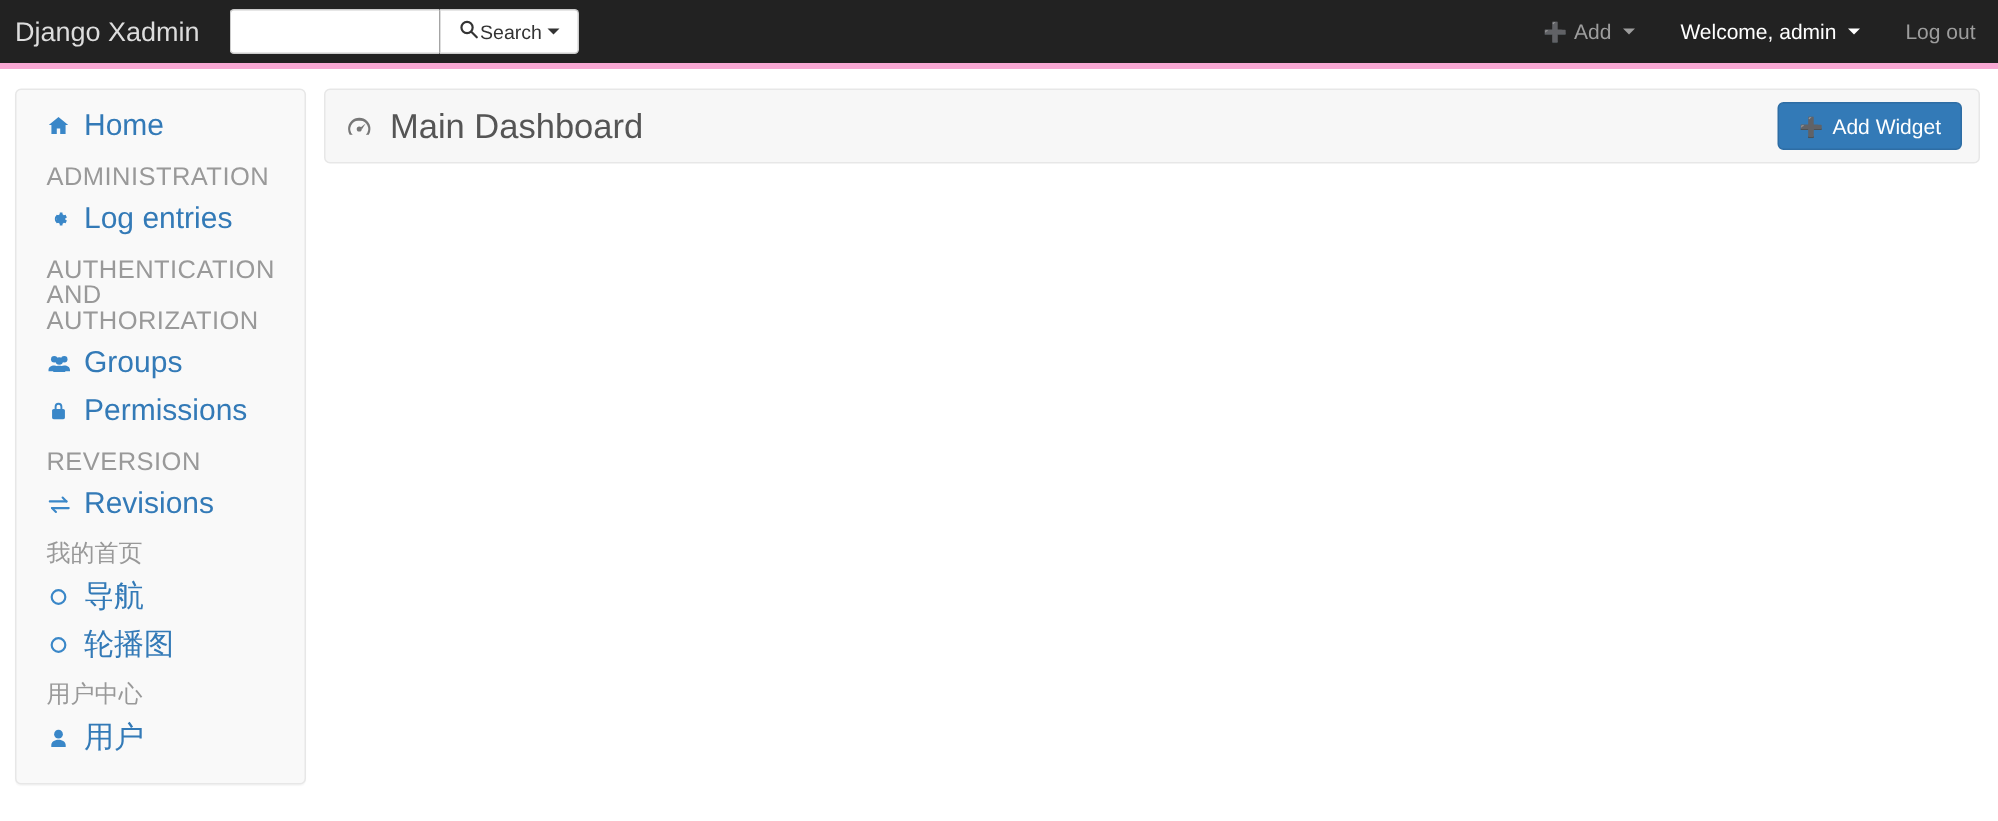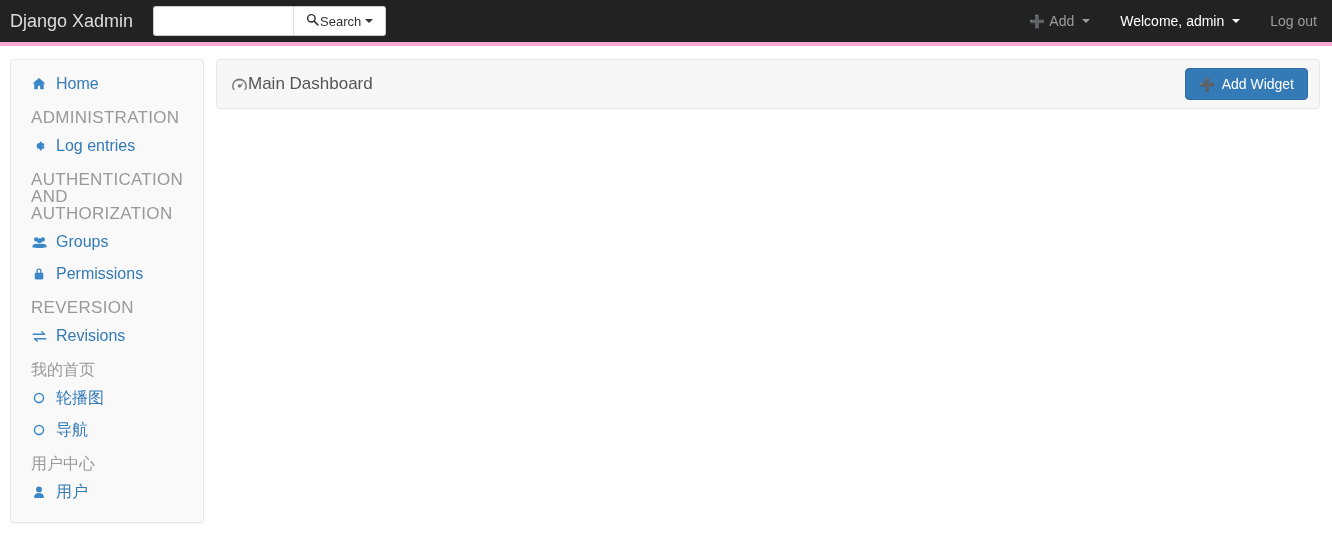--- a/index.html
+++ b/index.html
@@ -122,21 +122,21 @@
     padding: 8px 0 14px 0;
     box-shadow: 0 1px 1px rgba(0,0,0,.04);
   }
   .nav-item {
     display: flex;
     align-items: center;
     gap: 9px;
     padding: 7px 15px 7px 20px;
     color: #337ab7;
     text-decoration: none;
-    font-size: 16px;
+    font-size: 20px;
     line-height: 18px;
     cursor: pointer;
   }
   .nav-item .ico {
     width: 16px;
     display: inline-flex;
     justify-content: center;
     align-items: center;
     color: #3a87c8;
     flex: 0 0 16px;
@@ -167,22 +167,22 @@
     border-radius: 4px;
     height: 50px;
     display: flex;
     align-items: center;
     justify-content: space-between;
     padding: 0 11px 0 14px;
   }
   .panel-title {
     display: flex;
     align-items: center;
-    gap: 0;
-    font-size: 17px;
+    gap: 12px;
+    font-size: 23px;
     color: #555555;
     line-height: 22px;
   }
   .panel-title .dash-ico { color: #777777; display: inline-flex; }
   .btn-primary {
     background: #337ab7;
     border: 1px solid #2e6da4;
     border-radius: 4px;
     color: #ffffff;
     font-size: 14px;
@@ -289,29 +289,29 @@
           </span>
           <span>Revisions</span>
         </a>
         <div class="nav-header cjk">我的首页</div>
         <a class="nav-item" href="#">
           <span class="ico">
             <svg width="12" height="12" viewBox="0 0 14 14" fill="none" stroke="#3a87c8" stroke-width="1.7">
               <circle cx="7" cy="7" r="5.3"></circle>
             </svg>
           </span>
-          <span>轮播图</span>
+          <span>导航</span>
         </a>
         <a class="nav-item" href="#">
           <span class="ico">
             <svg width="12" height="12" viewBox="0 0 14 14" fill="none" stroke="#3a87c8" stroke-width="1.7">
               <circle cx="7" cy="7" r="5.3"></circle>
             </svg>
           </span>
-          <span>导航</span>
+          <span>轮播图</span>
         </a>
         <div class="nav-header cjk">用户中心</div>
         <a class="nav-item" href="#">
           <span class="ico">
             <svg width="12" height="14" viewBox="0 0 14 16" fill="#3a87c8">
               <circle cx="7" cy="5" r="3.4"></circle>
               <path d="M7 9.3c3.2 0 5.6 1.8 5.6 4.1V15H1.4v-1.6c0-2.3 2.4-4.1 5.6-4.1z"></path>
             </svg>
           </span>
           <span>用户</span>

